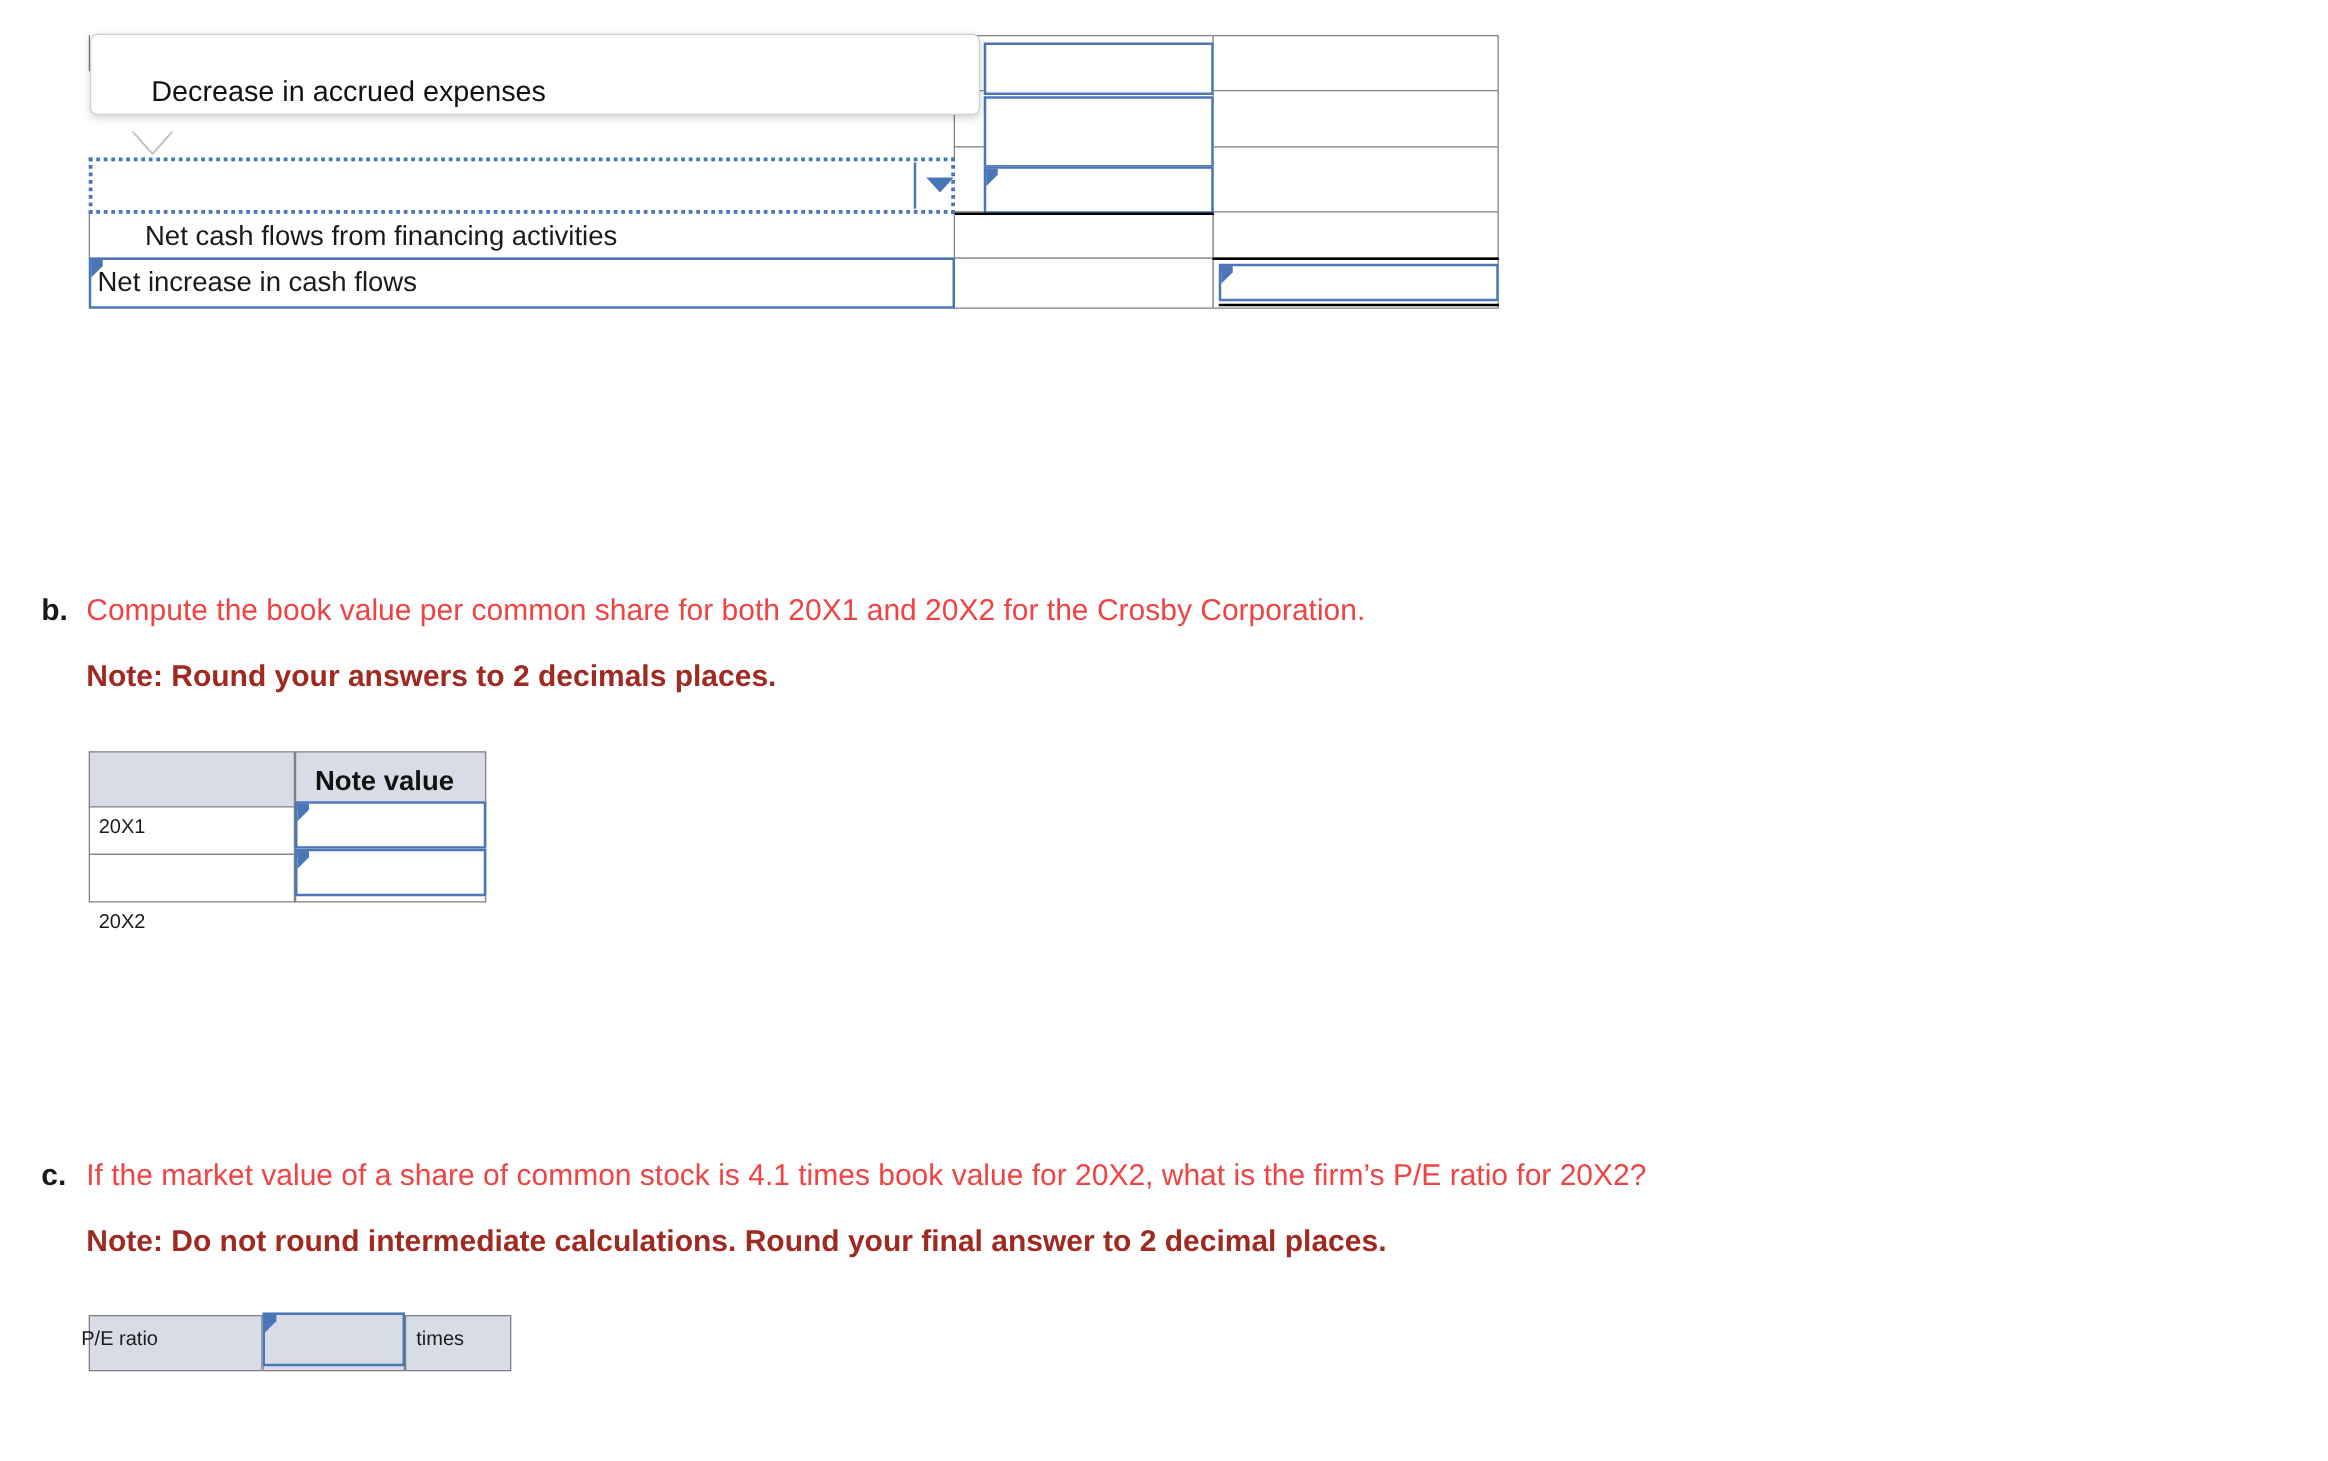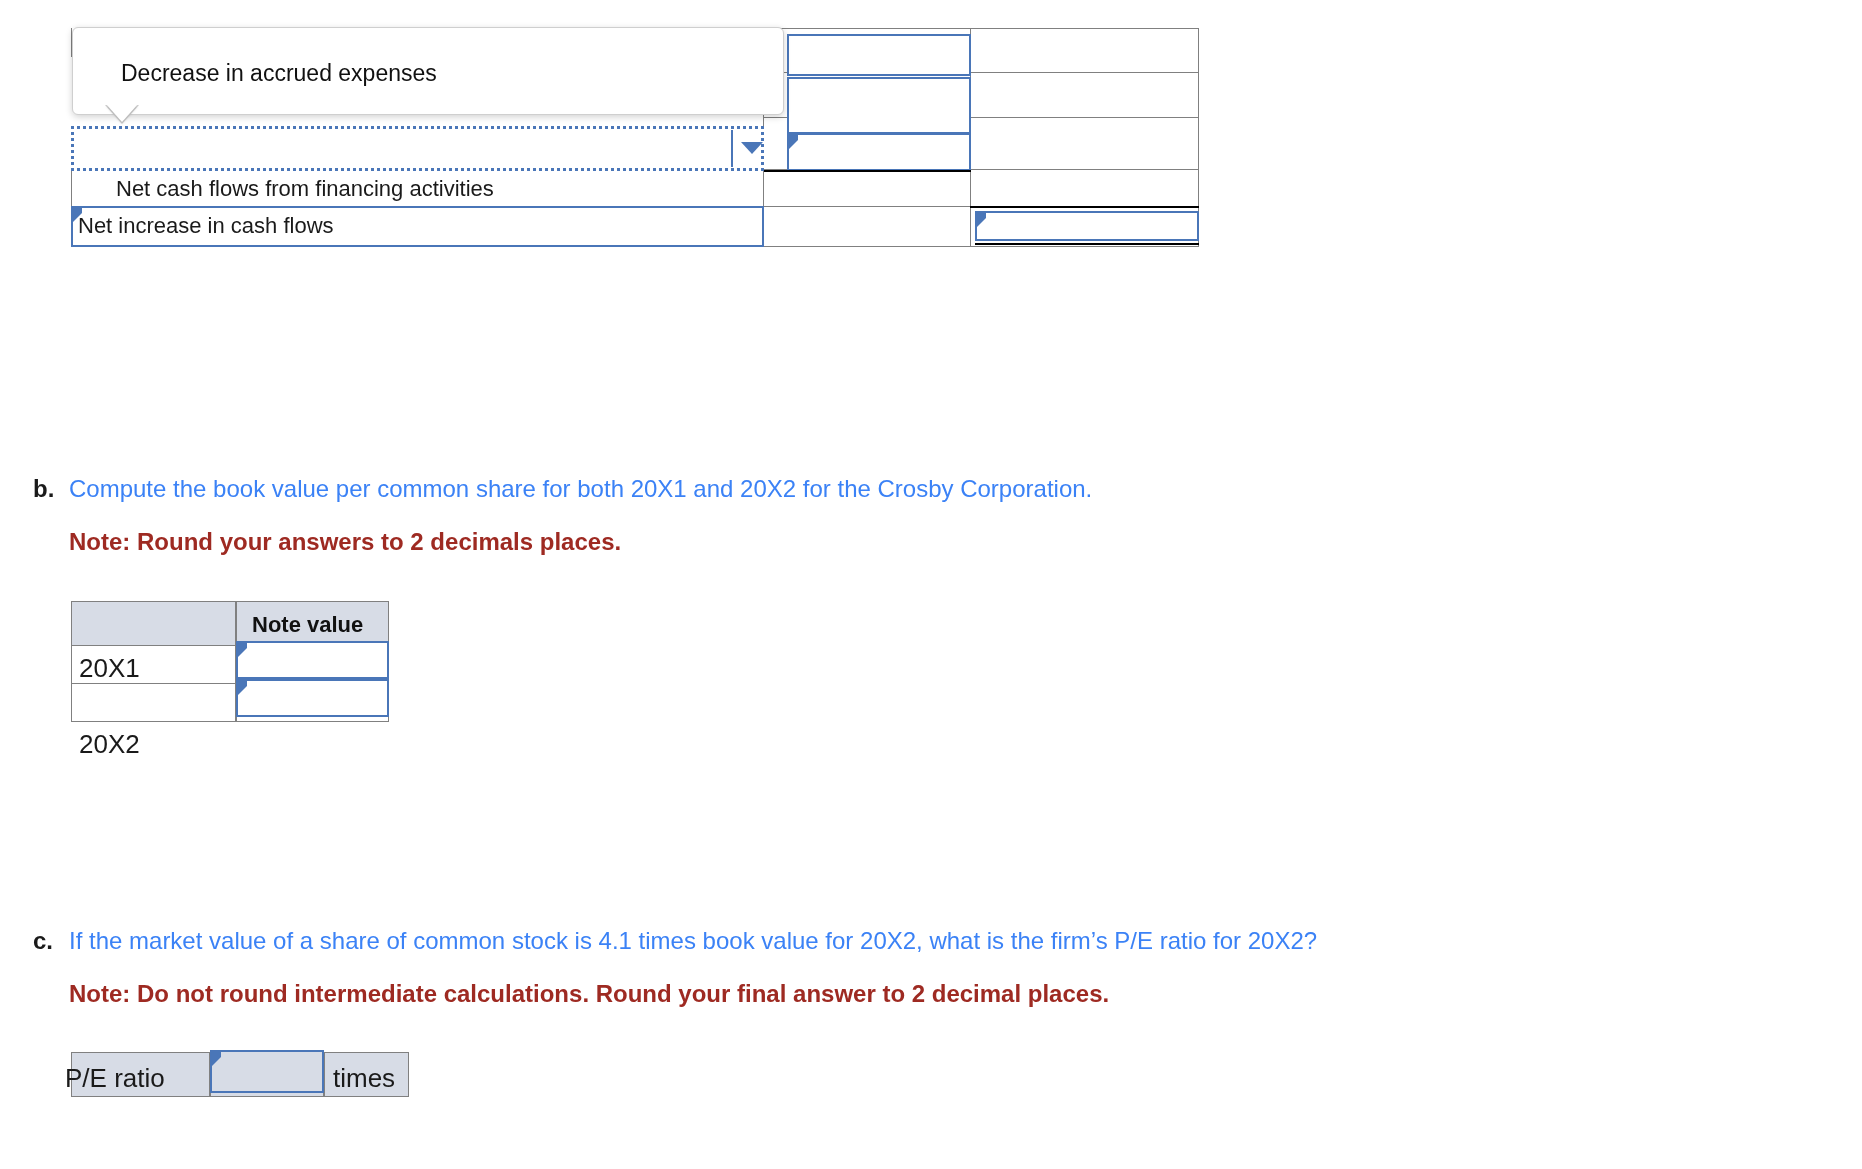--- a/index.html
+++ b/index.html
@@ -120,21 +120,21 @@
   
   .q-letter {
     position: absolute;
     font-size: 24px;
     font-weight: bold;
     color: #1a1a1a;
   }
   .q-body {
     position: absolute;
     font-size: 24px;
-    color: #3b82f6;
+    color: #ef4444;
     white-space: nowrap;
   }
   .q-note {
     position: absolute;
     font-size: 24px;
     font-weight: bold;
     color: #9e2a22;
     white-space: nowrap;
   }
 
@@ -156,21 +156,21 @@
     background: #ffffff;
     border: 1px solid #808080;
   }
   .tbl-cell-shaded {
     position: absolute;
     background: #d7dce6;
     border: 1px solid #808080;
   }
   .cell-text {
     position: absolute;
-    font-size: 26px;
+    font-size: 16px;
     color: #1a1a1a;
     white-space: nowrap;
   }
 </style>
 </head>
 <body>
 
 <div class="page">
 
   <div>
@@ -204,21 +204,21 @@
     <div class="plainbox" style="left:71px; top:169px; width:693px; height:38px;"></div>
     <div class="label-text" style="left:116px; top:178px;">Net cash flows from financing activities</div>
 
     <div class="ansbox" style="left:71px; top:206px; width:693px; height:41px;"></div>
     <div class="label-text" style="left:78px; top:215px;">Net increase in cash flows</div>
 
     <div class="dotted-focus" style="left:71px; top:126px; width:693px; height:45px;"></div>
     <div class="select-divider" style="left:731px; top:130px; height:37px;"></div>
     <div class="select-arrow" style="left:741px; top:142px;"></div>
 
-    <div class="tooltip" style="left:72px; top:27px; width:712px; height:88px;">
+    <div class="tooltip" style="left:72px; top:27px; width:712px; height:65px;">
       <div class="tip-text">Decrease in accrued expenses</div>
     </div>
     <div class="tip-tail-outline" style="left:105px; top:105px;"></div>
     <div class="tip-tail" style="left:106px; top:104px;"></div>
   </div>
 
   <div>
     <div class="q-letter" style="left:33px; top:475px;">b.</div>
     <div class="q-body" style="left:69px; top:475px;">Compute the book value per common share for both 20X1 and 20X2 for the Crosby Corporation.</div>
     <div class="q-note" style="left:69px; top:512px;margin-top:16px;">Note: Round your answers to 2 decimals places.</div>

